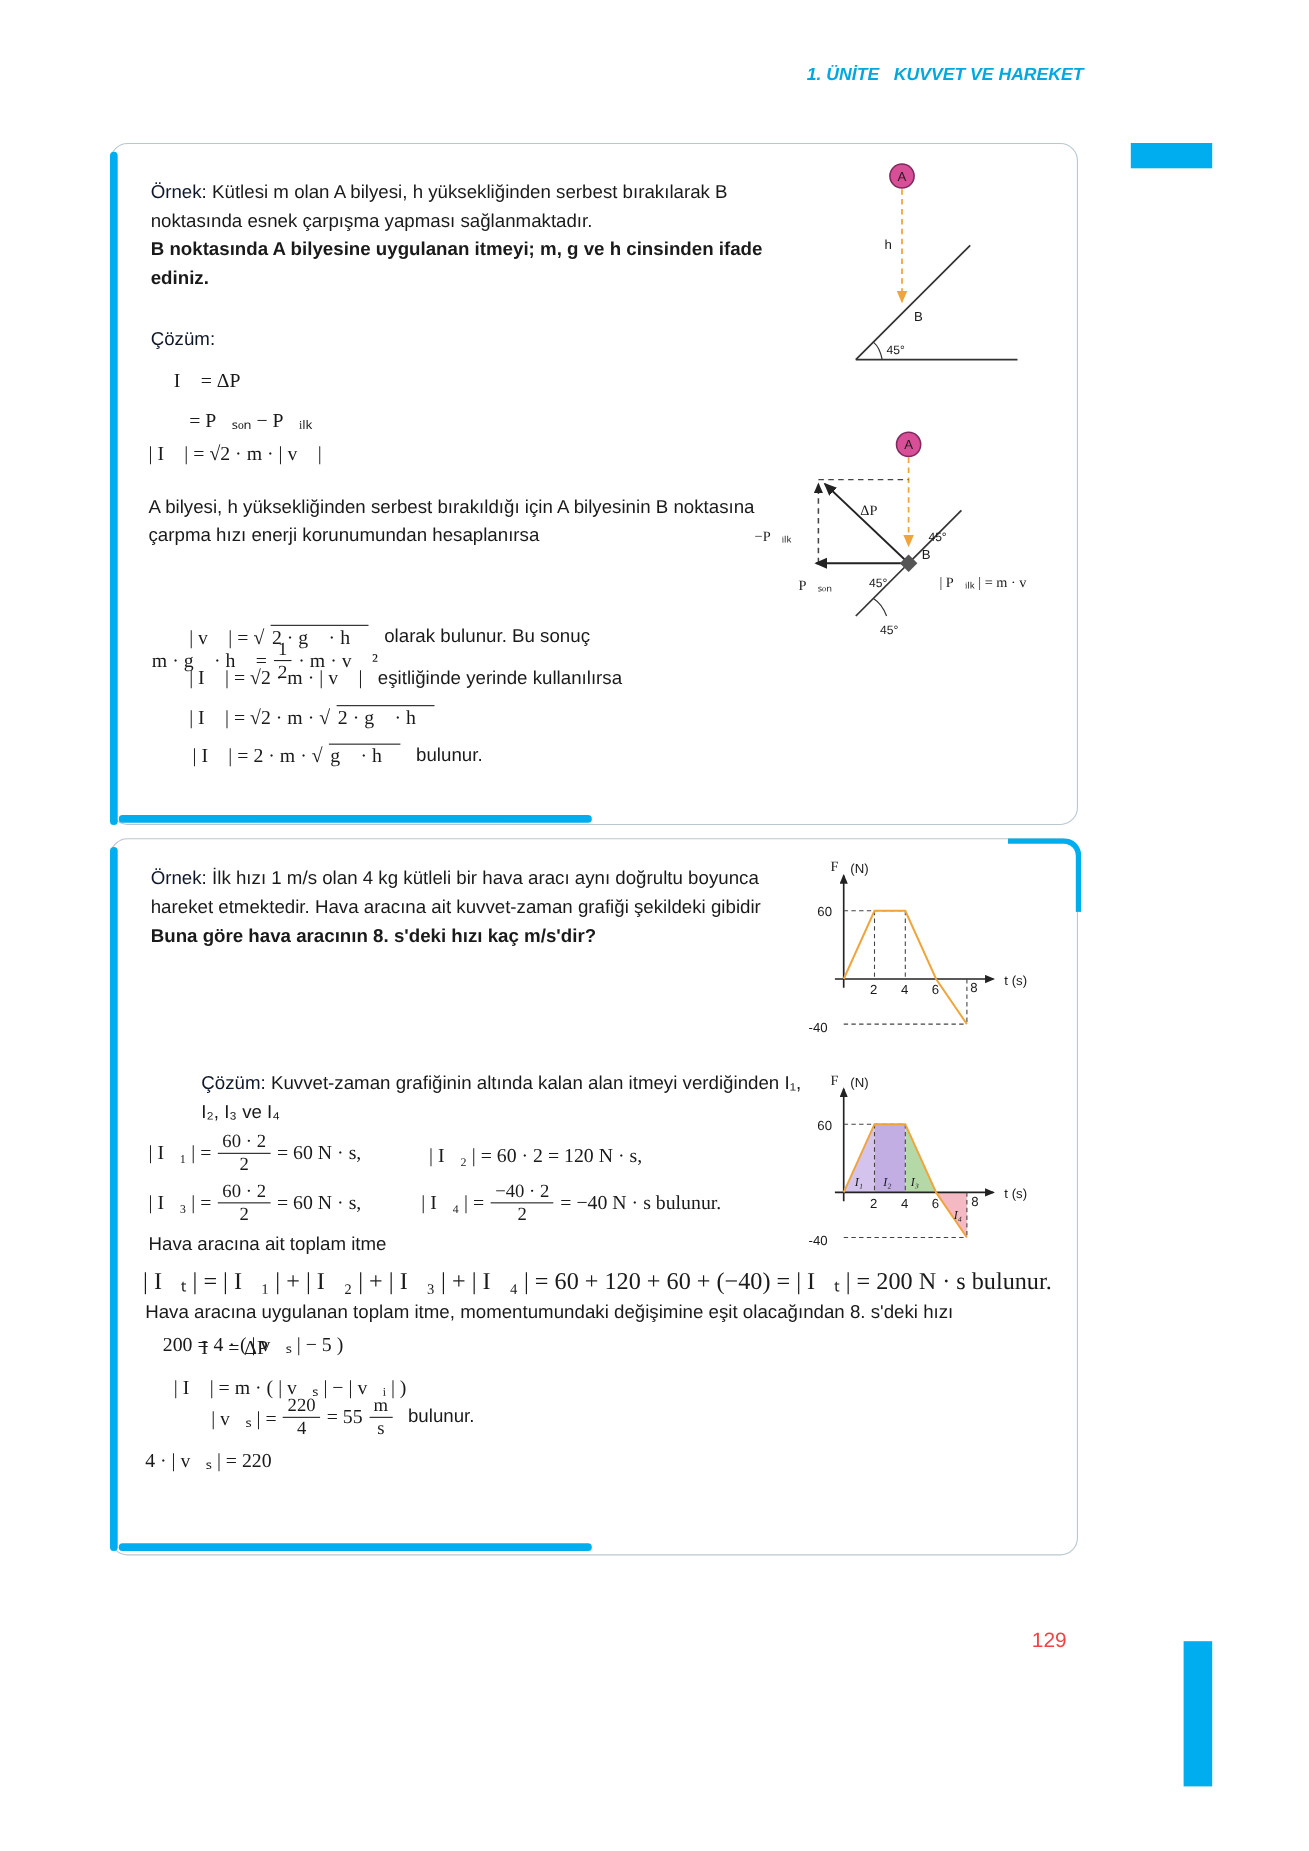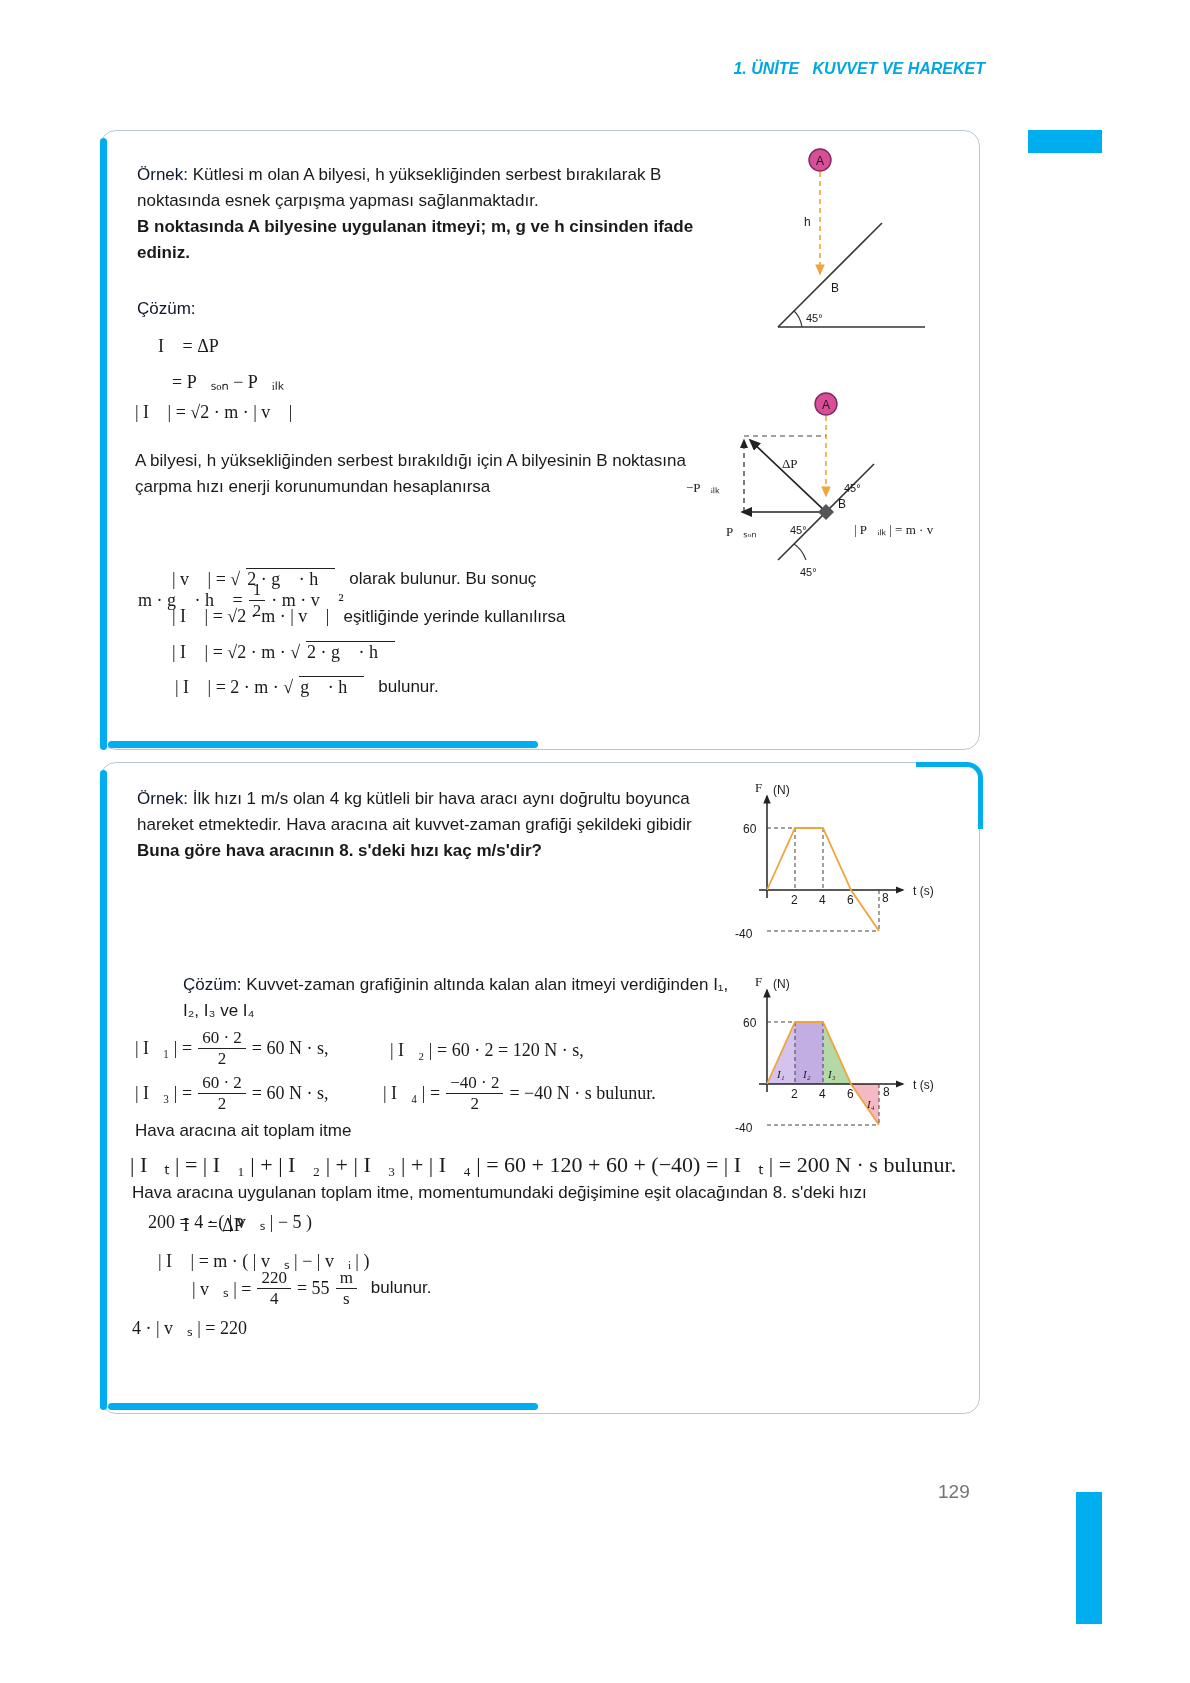--- a/index.html
+++ b/index.html
@@ -22,21 +22,21 @@
   .q-bold { font-weight:bold; display:block; }
   .eq {
     font-family:"Liberation Serif", serif; font-size:18px; white-space:nowrap;
     display:flex; align-items:center; gap:6px;
   }
   .eq .tail { font-family:"Liberation Sans", sans-serif; font-size:17px; margin-left:8px; }
   .frac { display:inline-flex; flex-direction:column; align-items:center; line-height:1.15; font-size:17px; }
   .frac .num { border-bottom:1.3px solid #222; padding:0 4px; }
   .frac .den { padding:0 4px; }
   .rad { border-top:1.4px solid #222; padding:0 3px 0 1px; }
-  .pgnum { color:#737373; font-size:19px; }
+  .pgnum { color:#ef4444; font-size:19px; }
   .svg-label { font-family:"Liberation Sans", sans-serif; font-size:12px; fill:#1a1a1a; }
   .svg-math { font-family:"Liberation Serif", serif; font-size:13px; fill:#1a1a1a; }
   .svg-small { font-family:"Liberation Sans", sans-serif; font-size:11px; fill:#1a1a1a; }
   .svg-reg { font-family:"Liberation Serif", serif; font-style:italic; font-size:11px; fill:#1a1a1a; }
 </style>
 </head>
 <body>
 
 <div class="abs hdr" style="left:600px; top:60px; width:385px;">1. ÜNİTE   KUVVET VE HAREKET</div>
 

